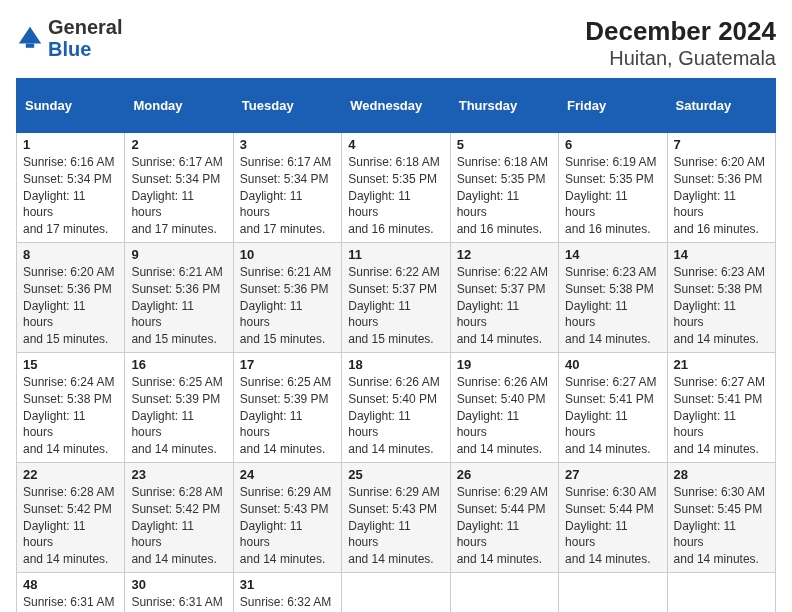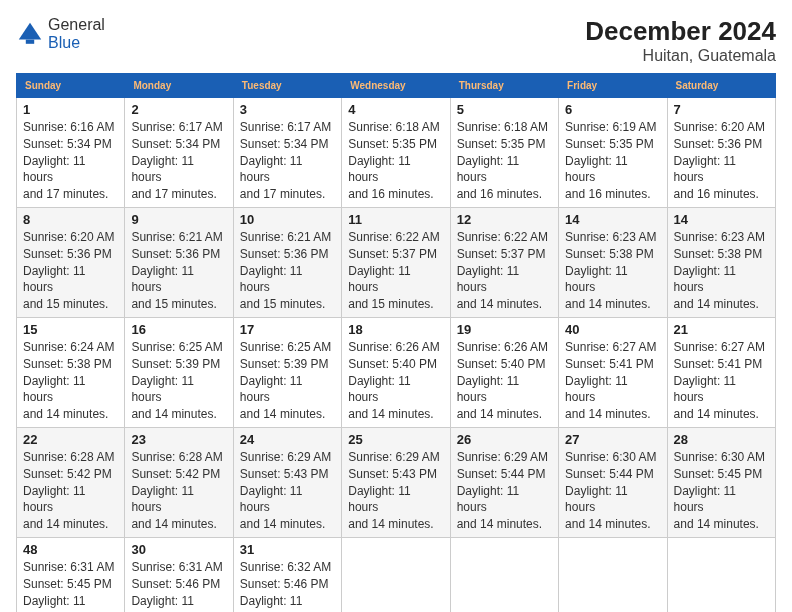--- a/index.html
+++ b/index.html
@@ -15,53 +15,53 @@
       justify-content: space-between;
       align-items: flex-start;
       margin-bottom: 8px;
     }
     .logo {
       display: flex;
       align-items: center;
       gap: 4px;
     }
     .logo-text {
-      font-size: 16px;
-      font-weight: normal;
+      font-size: 20px;
+      font-weight: bold;
       line-height: 1.1;
     }
     .logo-general { color: #333; }
     .logo-blue { color: #1a5fb4; }
     .logo-icon {
       width: 28px;
       height: 28px;
     }
     .title-area {
       text-align: right;
     }
     .month-title {
       font-size: 26px;
       font-weight: bold;
       color: #222;
     }
     .location-title {
-      font-size: 16px;
+      font-size: 20px;
       color: #444;
     }
     .calendar {
       width: 100%;
       border-collapse: collapse;
       font-size: 11px;
     }
     .calendar thead th {
       background-color: #1a5fb4;
-      color: #fdba74;
-      padding: 6px 8px;
+      color: #ffffff;
+      padding: 19px 8px;
       text-align: left;
-      font-size: 10px;
+      font-size: 13px;
       font-weight: bold;
       border: 1px solid #1a5fb4;
     }
     .calendar tbody td {
       border: 1px solid #ccc;
       vertical-align: top;
       padding: 4px 6px;
       width: calc(100% / 7);
       height: 90px;
       background: #fff;

